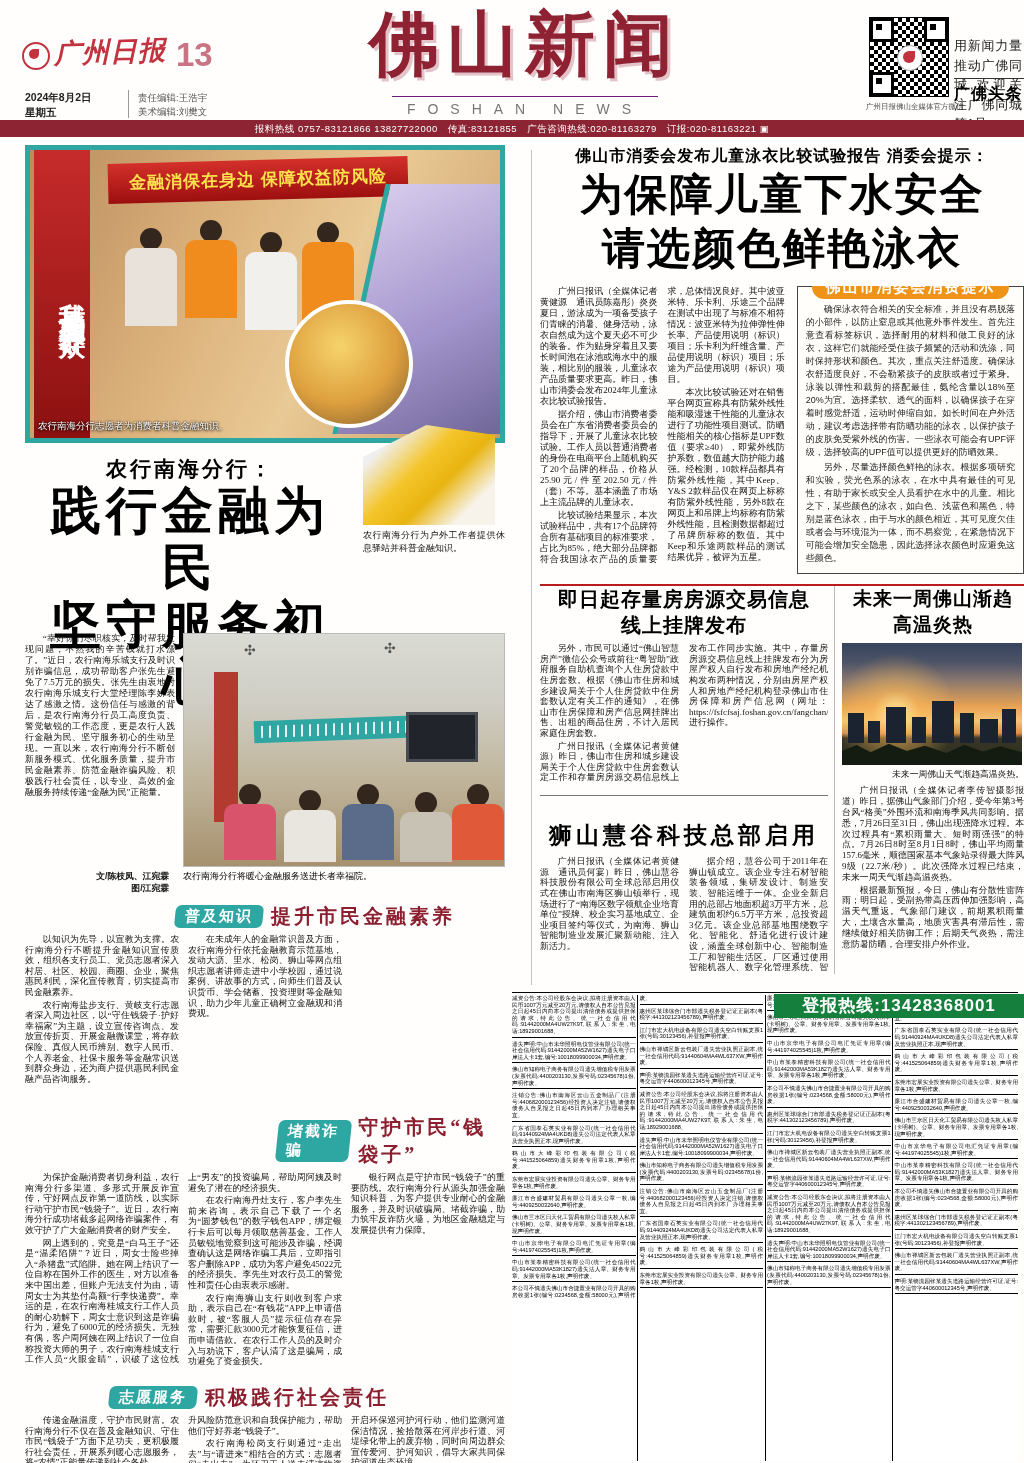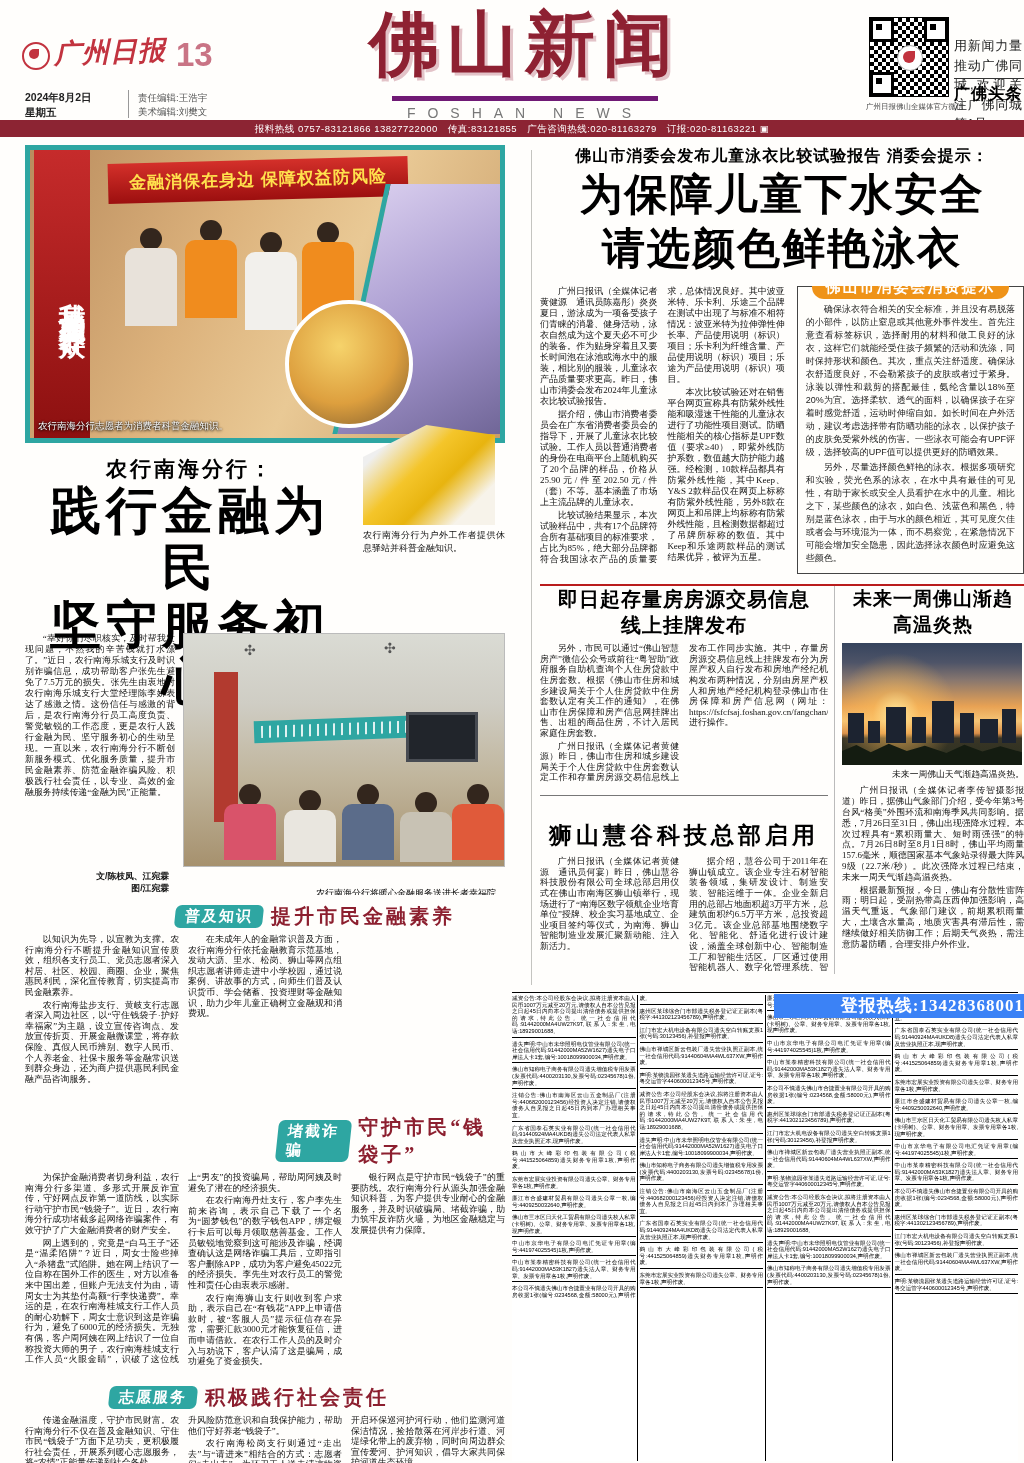--- a/index.html
+++ b/index.html
@@ -10,21 +10,21 @@
   .gz-emblem{width:24px;height:24px;border:2px solid #c2333f;border-radius:50%;position:relative;margin-right:4px;}
   .gz-emblem:after{content:"";position:absolute;left:5px;top:5px;width:10px;height:10px;background:#c2333f;border-radius:50% 0 50% 50%;}
   .gz-name{font-family:"Liberation Serif",serif;font-style:italic;font-weight:900;font-size:27px;color:#c2333f;letter-spacing:1px;transform:rotate(-2deg);}
   .gz-page{font-size:33px;font-weight:900;color:#c97485;margin-left:10px;line-height:.9;}
   .dateblk{position:absolute;left:25px;top:90px;font-size:10.5px;font-weight:700;color:#222;line-height:1.4;}
   .hdiv{position:absolute;left:128px;top:90px;width:1px;height:28px;background:#999;}
   .editors{position:absolute;left:138px;top:91px;font-size:9.5px;color:#555;line-height:1.45;}
   .mast-title{position:absolute;left:300px;top:8px;width:450px;text-align:center;
       font-family:"Liberation Serif",serif;font-weight:900;font-size:70px;color:#8e2132;
       letter-spacing:8px;text-shadow:3px 3px 0 #e3c3c8;line-height:1.05;}
-  .mast-en{position:absolute;left:392px;top:96px;width:266px;text-align:center;border-top:5px solid #701a75;
+  .mast-en{position:absolute;left:392px;top:96px;width:266px;text-align:center;border-top:1px solid #701a75;
       padding-top:4px;font-size:14px;color:#777;letter-spacing:12px;}
   .qrblk{position:absolute;left:866px;top:14px;width:156px;}
   .qr{position:absolute;left:4px;top:4px;width:78px;height:78px;
       background:repeating-conic-gradient(#000 0% 25%, #fff 0% 50%) 0 0/8px 8px;outline:1px solid #000;}
   .qr .fm{position:absolute;width:18px;height:18px;border:3px solid #000;background:#fff;}
   .qr .fm i{position:absolute;left:3px;top:3px;width:6px;height:6px;background:#000;display:block;}
   .qr .c{position:absolute;left:27px;top:27px;width:24px;height:24px;border-radius:50%;background:#fff;border:1px solid #aaa;}
   .qr .c:after{content:"";position:absolute;left:5px;top:5px;width:12px;height:12px;border-radius:50% 0 50% 50%;background:#c2333f;}
   .qrtext{position:absolute;left:88px;top:22px;width:68px;font-size:13px;color:#222;line-height:1.5;text-align:justify;}
   .qrbrand{position:absolute;left:88px;top:64px;width:70px;font-size:16px;font-weight:900;color:#000;letter-spacing:1px;border-top:1px solid #333;padding-top:5px;}
@@ -62,21 +62,21 @@
   .introtext{flex:1;overflow:hidden;font-size:8.9px;line-height:11px;}
   .credits{font-size:8.8px;font-weight:700;text-align:right;padding-right:6px;line-height:1.35;}
   .photo2wrap{width:322px;margin-left:8px;}
   .photo2{position:relative;width:320px;height:232px;border:1px solid #bbb;overflow:hidden;
       background:linear-gradient(#dadbd4 0%,#cfcdc4 30%,#c0b59c 62%,#a6916e 100%);}
   .p2-pillar{position:absolute;left:30px;top:38px;width:24px;height:150px;background:#b23a2f;}
   .p2-banner{position:absolute;left:70px;top:84px;width:180px;height:22px;background:#2ea6a2;transform:rotate(-2deg);
       background-image:repeating-linear-gradient(90deg,rgba(255,255,255,.85) 0 2px,rgba(255,255,255,0) 2px 8px);background-size:92% 55%;background-repeat:no-repeat;background-position:center;}
   .p2-tv{position:absolute;right:26px;top:78px;width:66px;height:44px;background:#21252b;border:3px solid #474b52;}
   .fan{position:absolute;color:#555;font-size:14px;}
-  .p2-cap{margin-top:20px;text-align:right;font-size:9px;}
+  .p2-cap{margin-top:3px;text-align:left;font-size:9px;}
   .sec-h{display:flex;align-items:center;gap:8px;margin:8px 0 4px;}
   .badge{background:#2ea6a2;color:#fff;font-weight:900;font-size:15px;padding:2px 10px;border-radius:6px;transform:skewX(-6deg);letter-spacing:2px;}
   .sec-t{color:#8c1f2f;font-weight:900;font-size:20px;letter-spacing:3px;font-family:"Liberation Serif",serif;}
   .sec-body{column-gap:9px;column-count:3;column-fill:auto;overflow:hidden;font-size:8.9px;line-height:10.6px;}
   .sb1{height:172px;}
   .sb2{height:204px;}
   .sb3{height:118px;}
   .mh1{margin-left:150px;}
   .mh2{margin-left:252px;}
   .mh3{margin-left:84px;}
@@ -108,22 +108,22 @@
   .bldg{position:absolute;background:#1c2330;}
   .trees{position:absolute;left:0;right:0;bottom:0;height:24px;background:#141c11;
       clip-path:polygon(0 40%,8% 15%,16% 45%,26% 10%,36% 40%,46% 18%,58% 48%,68% 14%,78% 42%,88% 20%,100% 45%,100% 100%,0 100%);}
   .w-cap{font-size:8.8px;text-align:right;margin:4px 0 4px;}
   .wtxt{font-size:8.9px;line-height:10.8px;}
   
   .ads{position:absolute;left:512px;top:992px;width:506px;height:466px;overflow:hidden;border-top:1px solid #000;
       column-count:4;column-gap:4px;column-rule:1px solid #000;padding-top:2px;background:#fff;}
   .ad{font-size:5.6px;line-height:6.6px;text-align:justify;margin:0 0 3px;border-bottom:1px solid #000;padding-bottom:2px;color:#000;
       font-family:"Liberation Sans",sans-serif;}
-  .adbanner{position:absolute;right:0px;top:994px;width:250px;height:24px;background:#3b82f6;color:#fff;
-      font-weight:900;font-size:17px;line-height:24px;text-align:right;letter-spacing:1px;z-index:5;font-family:Liberation Serif, serif;}
+  .adbanner{position:absolute;right:0px;top:994px;width:250px;height:24px;background:#15803d;color:#fff;
+      font-weight:900;font-size:17px;line-height:24px;text-align:center;letter-spacing:1px;z-index:5;}
 </style>
 </head>
 <body>
 
 <div class="page">
 
   <div class="gzlogo">
     <span class="gz-emblem"></span>
     <span class="gz-name">广州日报</span>
     <span class="gz-page">13</span>

